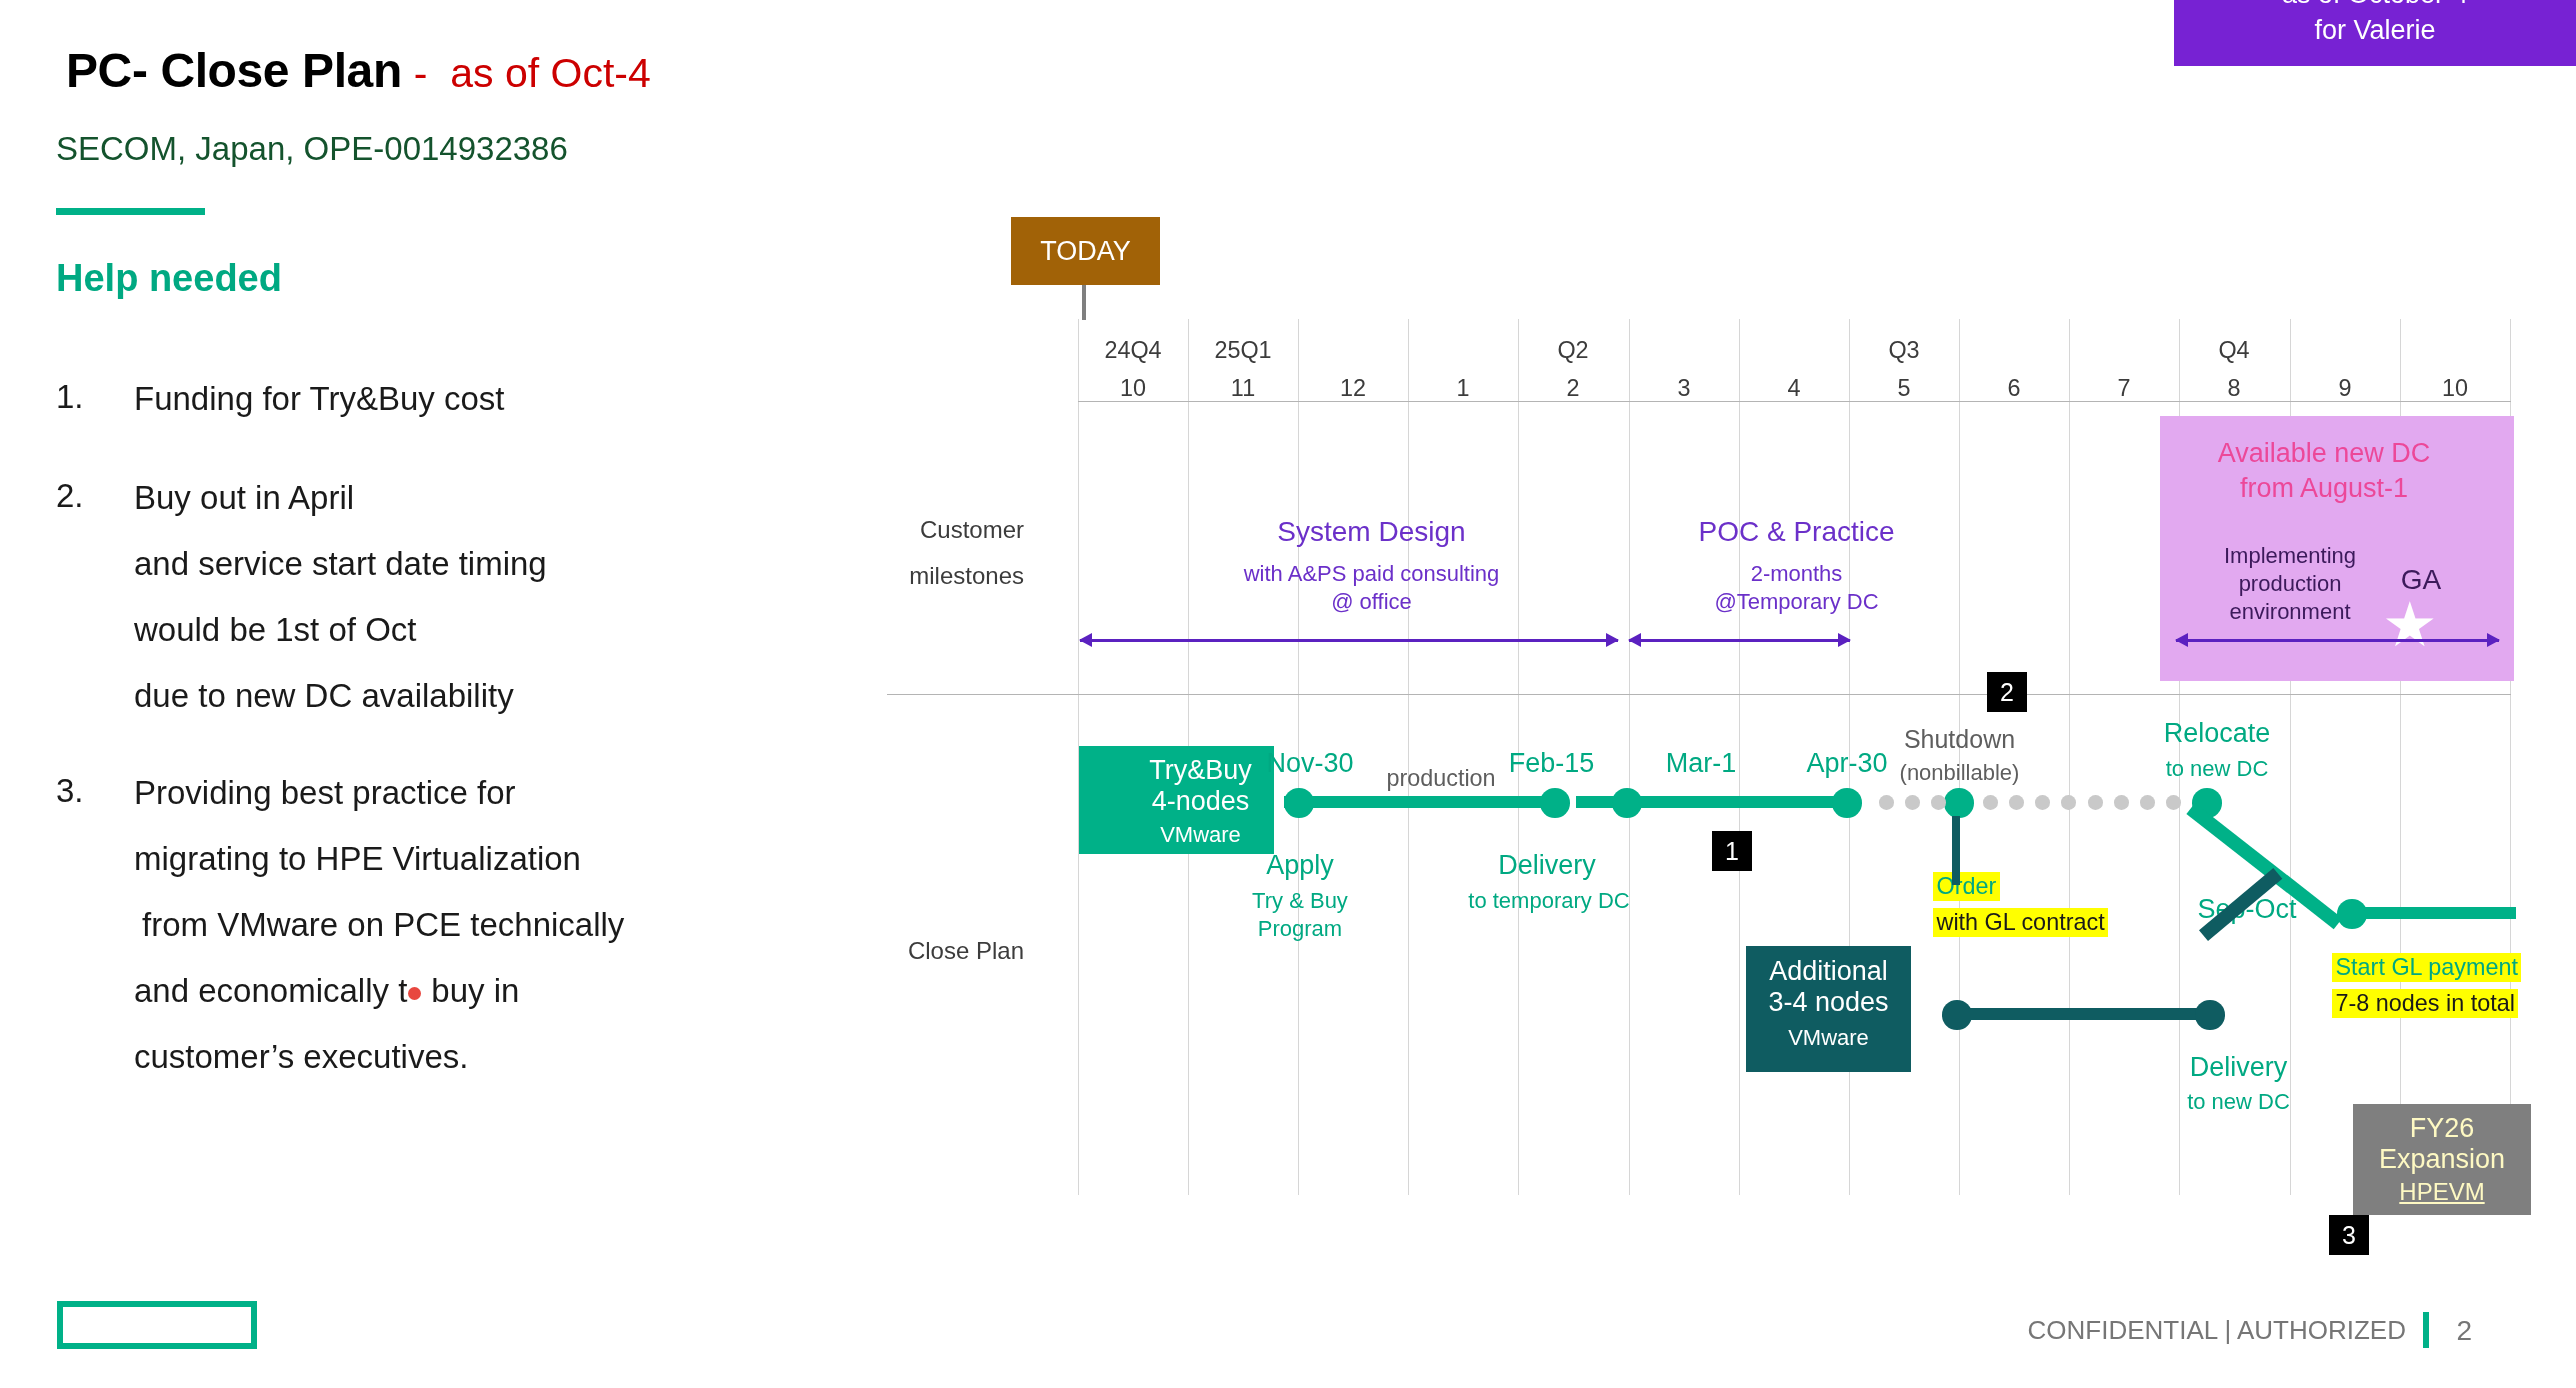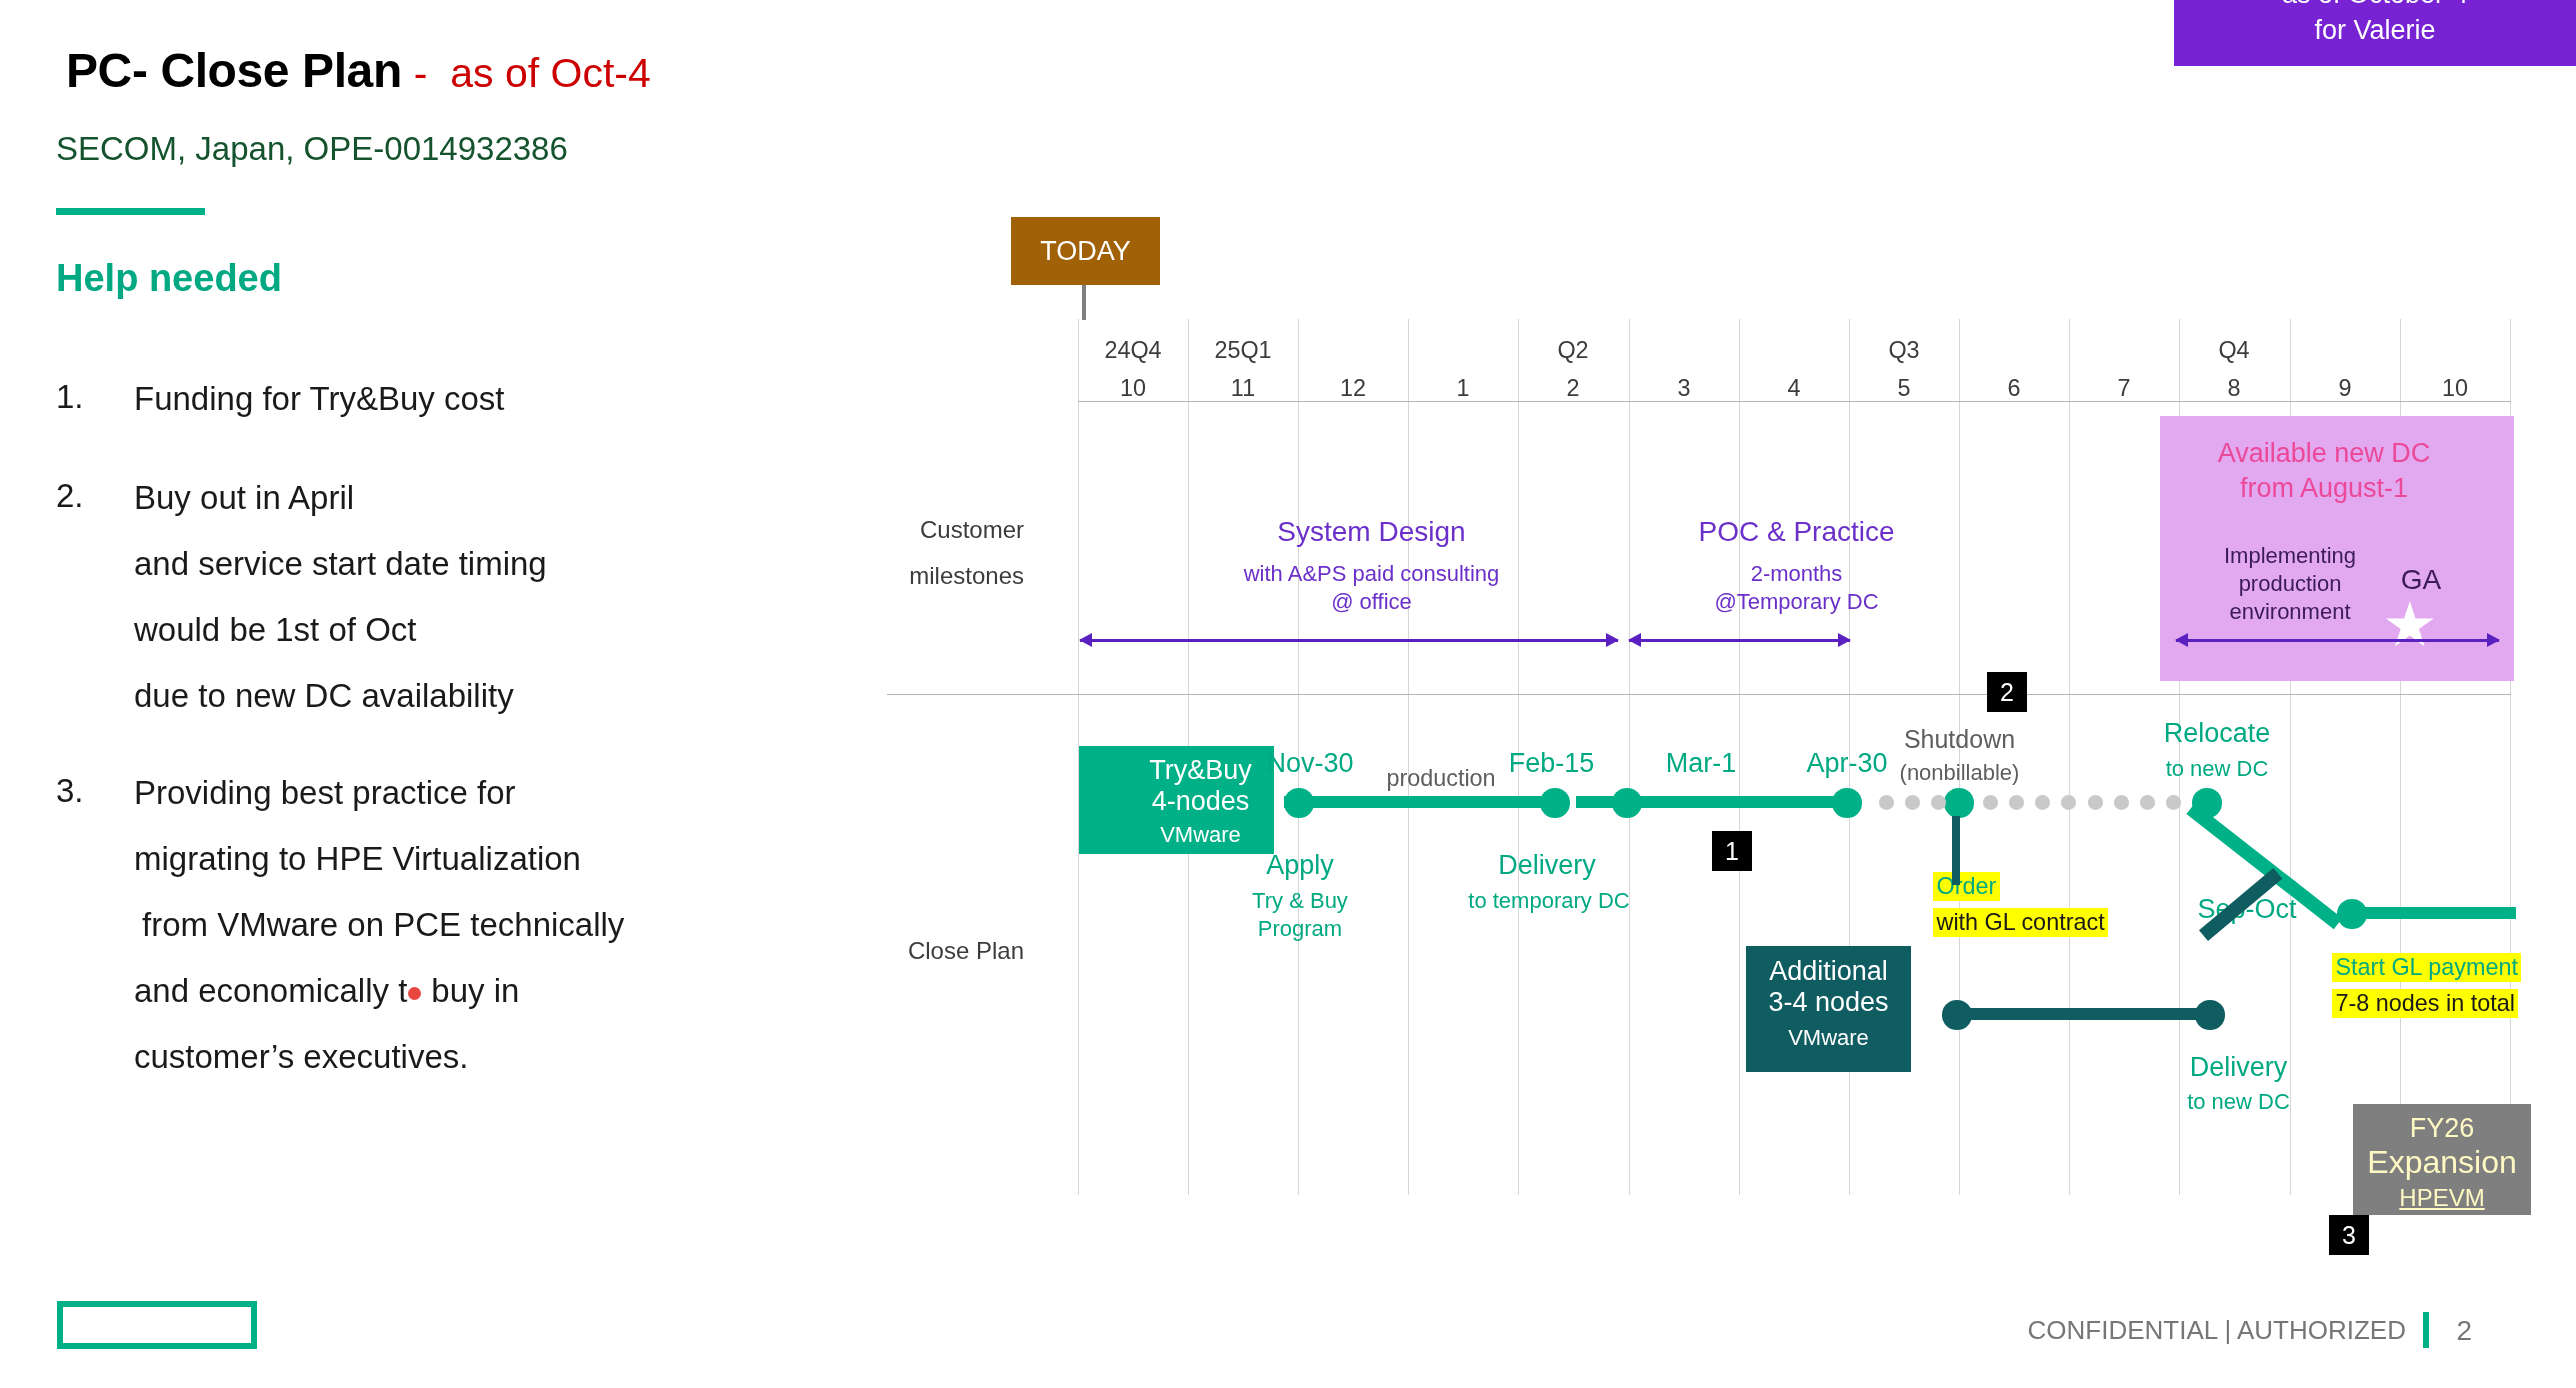--- a/index.html
+++ b/index.html
@@ -258,21 +258,21 @@
   <div style="font-size:22px;margin-top:7px;">VMware</div>
 </div>
 <div class="ddot" style="left:1942px;top:1000px;width:29.5px;height:29.5px;"></div>
 <div class="darkbar" style="left:1957px;top:1008px;width:252px;height:12px;"></div>
 <div class="ddot" style="left:2195px;top:1000px;width:29.5px;height:29.5px;"></div>
 <div class="darkbar" style="left:2208px;top:927px;width:97px;height:14px;transform-origin:0 100%;transform:rotate(-40deg);"></div>
 <div class="darkbar" style="left:1952px;top:816px;width:7.8px;height:69px;background:#0f5c61;"></div>
 
 <div class="graybox" style="left:2353px;top:1104px;width:178px;height:111px;">
   <div style="font-size:27px;margin-top:8.7px;">FY26</div>
-  <div style="font-size:32px;">Expansion</div>
+  <div style="font-size:27px;">Expansion</div>
   <div style="font-size:24px;margin-top:3.5px;text-decoration:underline;">HPEVM</div>
 </div>
 
 <div class="numbox" style="left:1987px;top:672px;width:40px;height:40px;">2</div>
 <div class="numbox" style="left:1712px;top:831px;width:40px;height:40px;">1</div>
 <div class="numbox" style="left:2329px;top:1215px;width:40px;height:40px;">3</div>
 
 <div id="hpe-logo"></div>
 <div id="footer-conf">CONFIDENTIAL | AUTHORIZED</div>
 <div id="footer-bar"></div>

